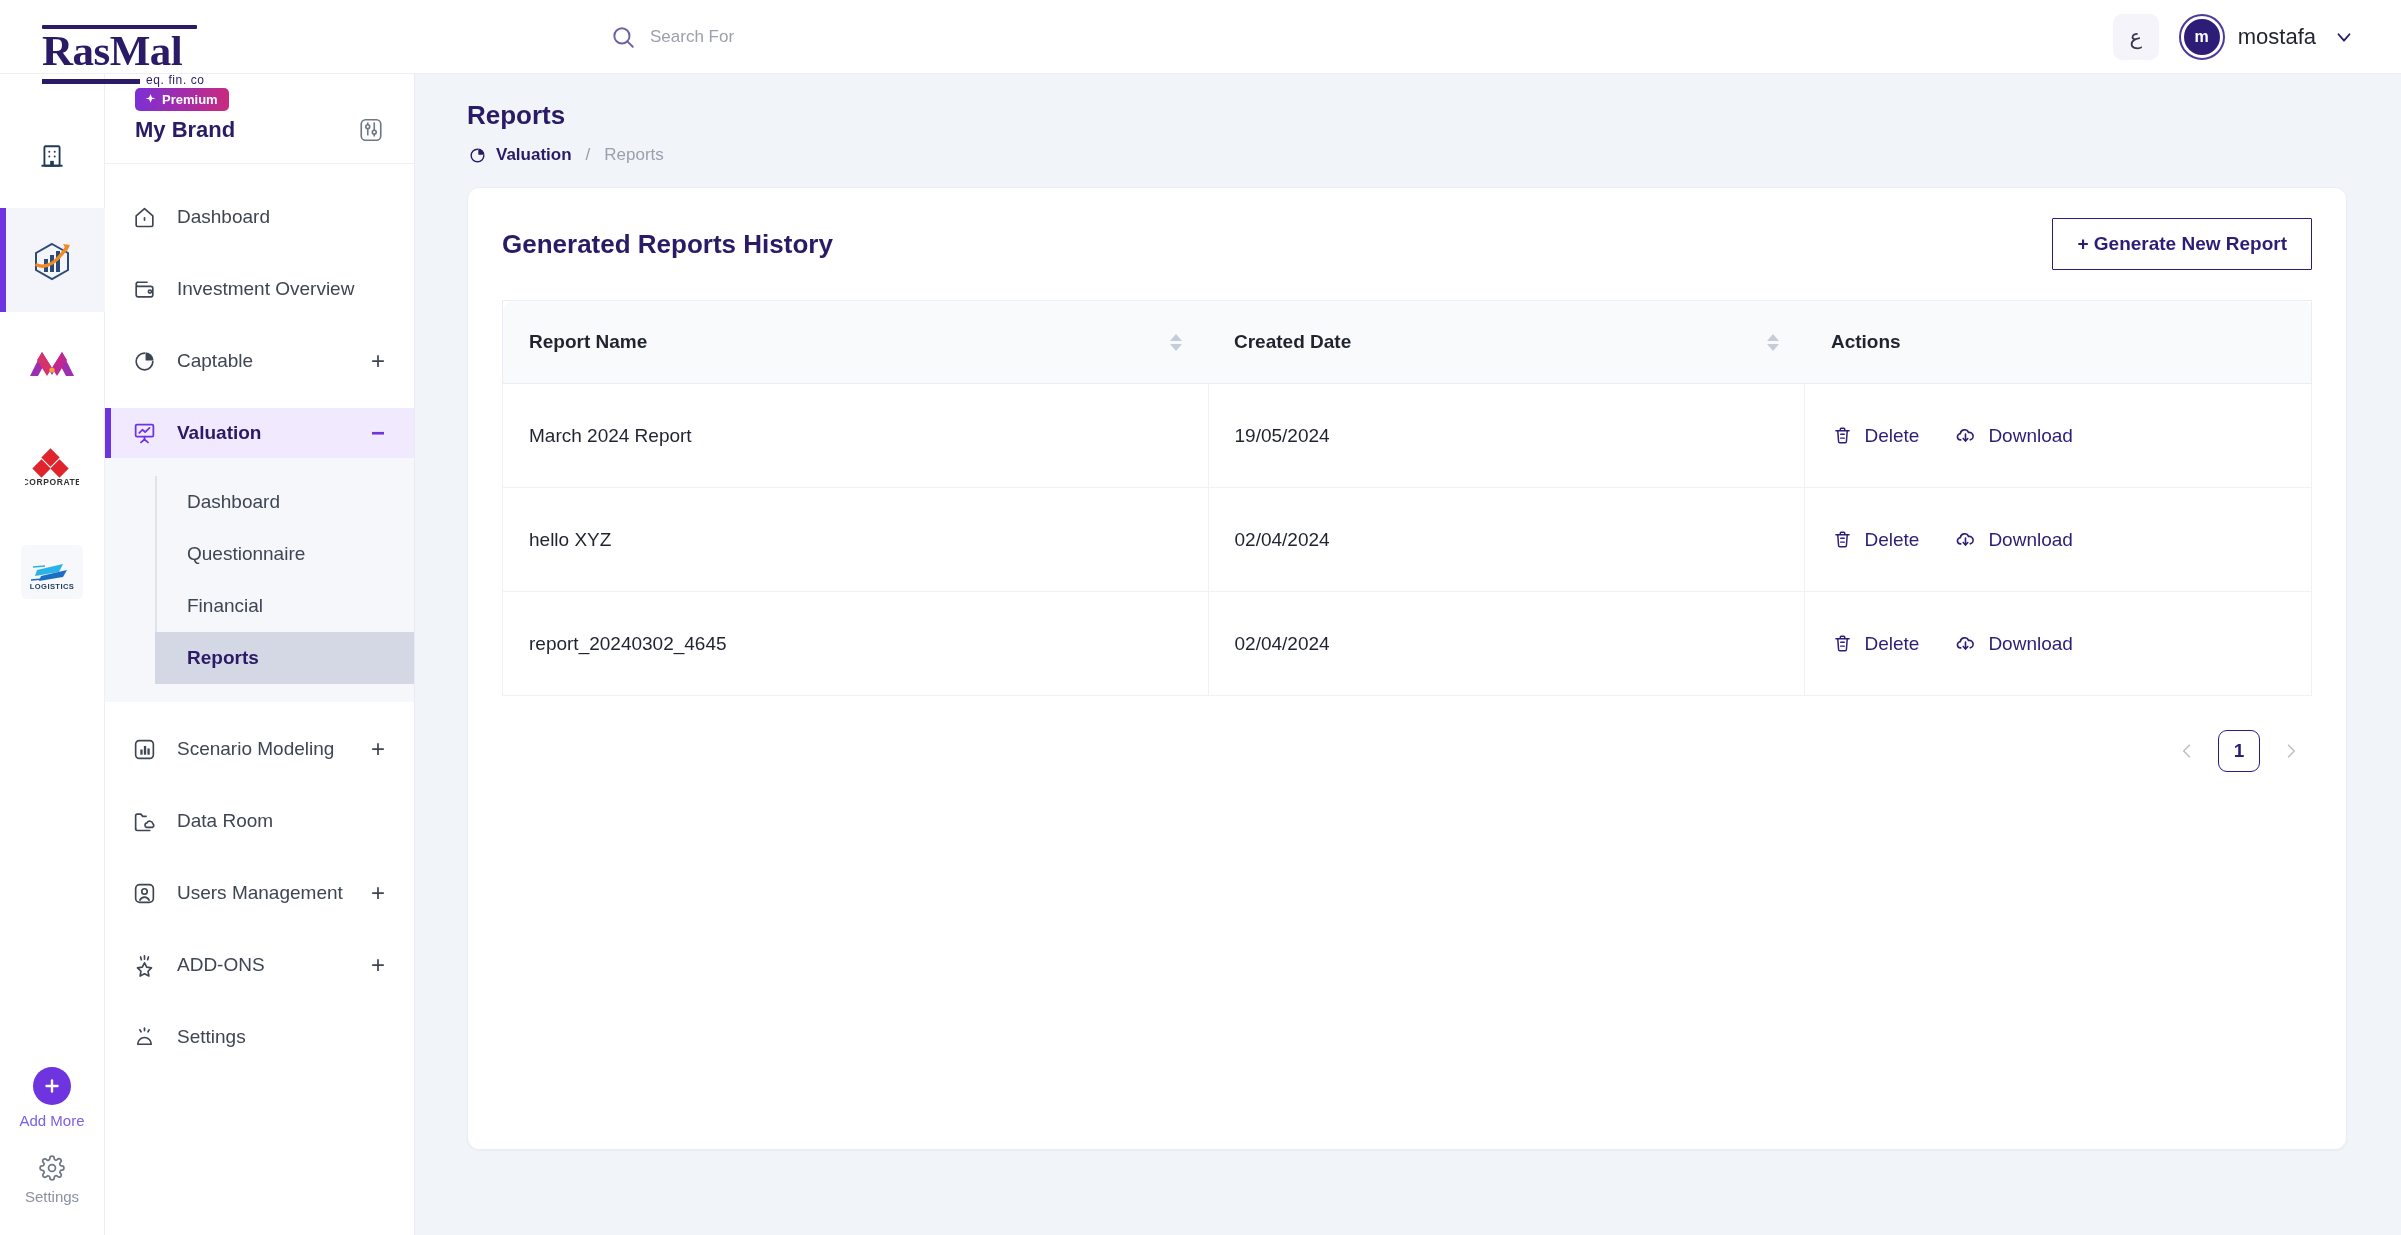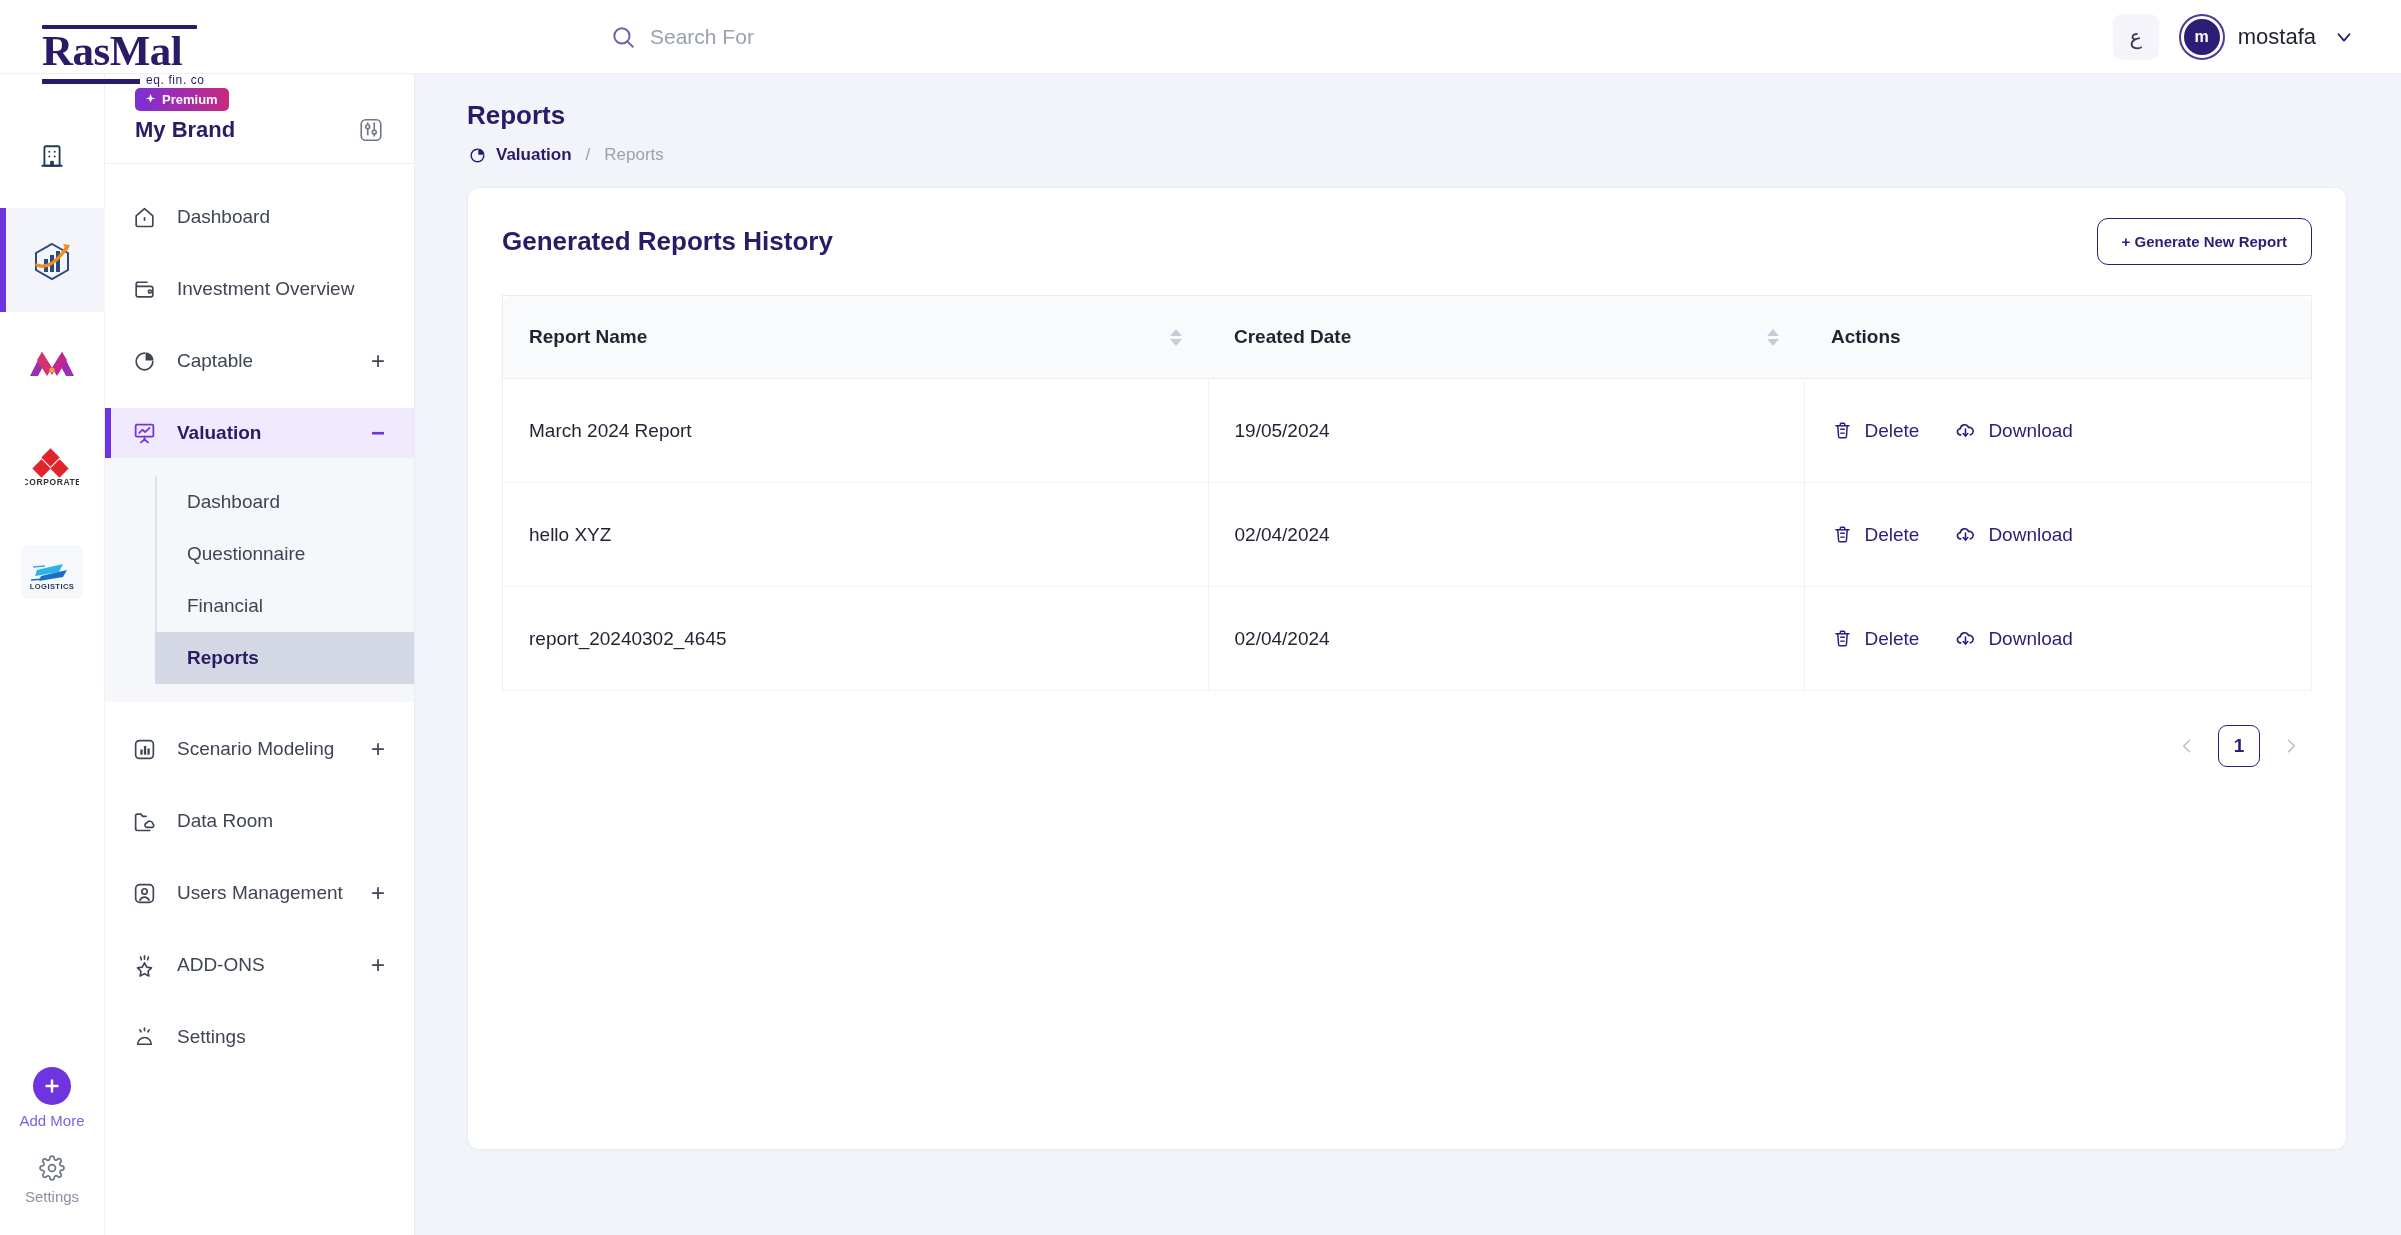--- a/index.html
+++ b/index.html
@@ -28,21 +28,21 @@
     font-family: "Liberation Serif", serif;
     font-size: 43px; font-weight: 700; color: #2b1a66;
     line-height: 1.02; letter-spacing: -0.5px;
   }
   .logo-bot { display: flex; align-items: flex-end; gap: 6px; }
   .logo-bot-rule { width: 98px; height: 5px; background: #2b1a66; margin-bottom: 3px; }
   .logo-sub { font-size: 12px; color: #2b1a66; letter-spacing: 0.6px; font-family: "Liberation Sans", sans-serif; }
 
   .search-area { flex: 1; display: flex; align-items: center; padding-left: 400px; }
   .search-box { display: flex; align-items: center; gap: 14px; cursor: text; }
-  .search-placeholder { font-size: 21px; color: #9aa0ad; }
+  .search-placeholder { font-size: 17px; color: #9aa0ad; }
 
   .topbar-right { display: flex; align-items: center; gap: 22px; padding-right: 44px; }
   .lang-btn {
     width: 46px; height: 46px; border-radius: 9px; background: #f5f4fb;
     display: flex; align-items: center; justify-content: center;
     font-size: 21px; color: #3a3550; cursor: pointer;
   }
   .user-chip { display: flex; align-items: center; gap: 15px; cursor: pointer; }
   .avatar {
     width: 42px; height: 42px; border-radius: 50%;
@@ -151,21 +151,21 @@
     margin-top: 22px; background: #fff; border-radius: 12px;
     border: 1px solid #eaeef4;
     padding: 30px 34px 40px 34px;
     height: 963px;
     box-shadow: 0 1px 2px rgba(16,24,40,0.04);
   }
   .card-head { display: flex; align-items: center; justify-content: space-between; }
   .card-title { font-size: 26px; font-weight: 700; color: #2b1a66; }
   .gen-btn {
     border: 1.5px solid #2e1d77; color: #2e1d77; background: #fff;
-    font-size: 15px; font-weight: 600; padding: 14px 24px; border-radius: 11px;
+    font-size: 19px; font-weight: 600; padding: 14px 24px; border-radius: 1px;
     cursor: pointer; font-family: "Liberation Sans", sans-serif; white-space: nowrap;
   }
 
   table.reports { width: 100%; border-collapse: collapse; margin-top: 30px; table-layout: fixed; }
   table.reports thead th {
     background: #f8fafc; text-align: left; font-size: 19px; font-weight: 700; color: #1f2430;
     padding: 30px 26px; border-top: 1px solid #eaeef4; border-bottom: 1px solid #eaeef4;
     position: relative;
     margin-left: 7px;
   }

